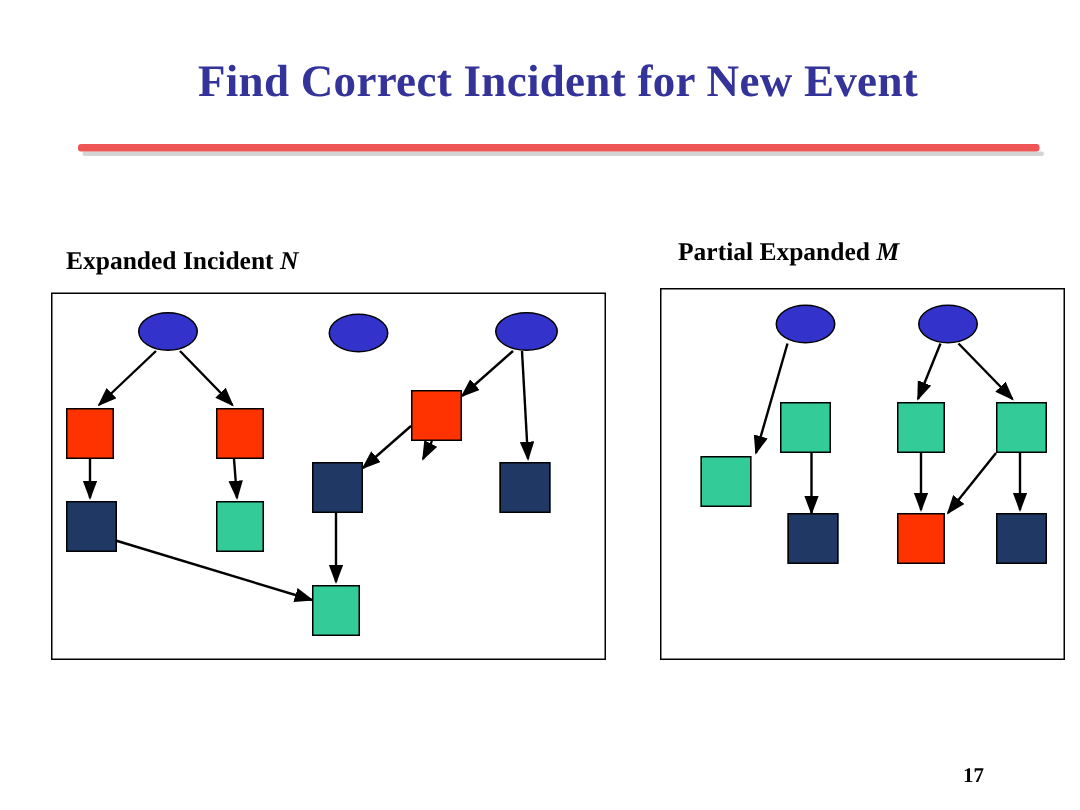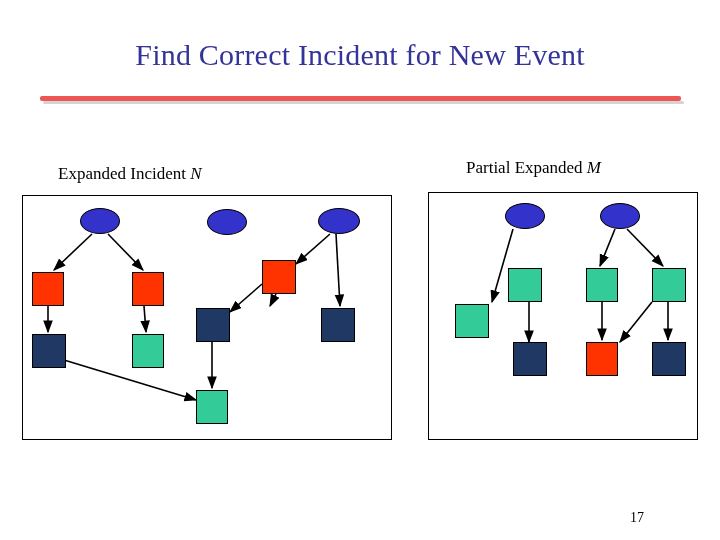--- a/index.html
+++ b/index.html
@@ -9,23 +9,24 @@
   }
   body {
     width: 720px;
     height: 540px;
     position: relative;
     font-family: "Liberation Serif", serif;
     overflow: hidden;
   }
   .slide {
     position: absolute;
-    left: 0; top: 0;
+    left: 12px; top: 0;
     width: 668px;
     height: 540px;
+    font-weight: bold;
   }
   .title {
     position: absolute;
     left: 0;
     top: 38px;
     width: 720px;
     text-align: center;
     font-family: "Liberation Serif", serif;
     font-size: 30px;
     color: #333399;
@@ -49,21 +50,20 @@
     background: #b0b0b0;
     opacity: 0.55;
     border-radius: 2px;
   }
   .panel-label {
     position: absolute;
     font-family: "Liberation Serif", serif;
     font-size: 17px;
     color: #000000;
     white-space: nowrap;
-    margin-left: 26px;
   }
   .panel-label .ital {
     font-style: italic;
   }
   .panel {
     position: absolute;
     border: 1px solid #000000;
     background: #ffffff;
     box-sizing: border-box;
   }

